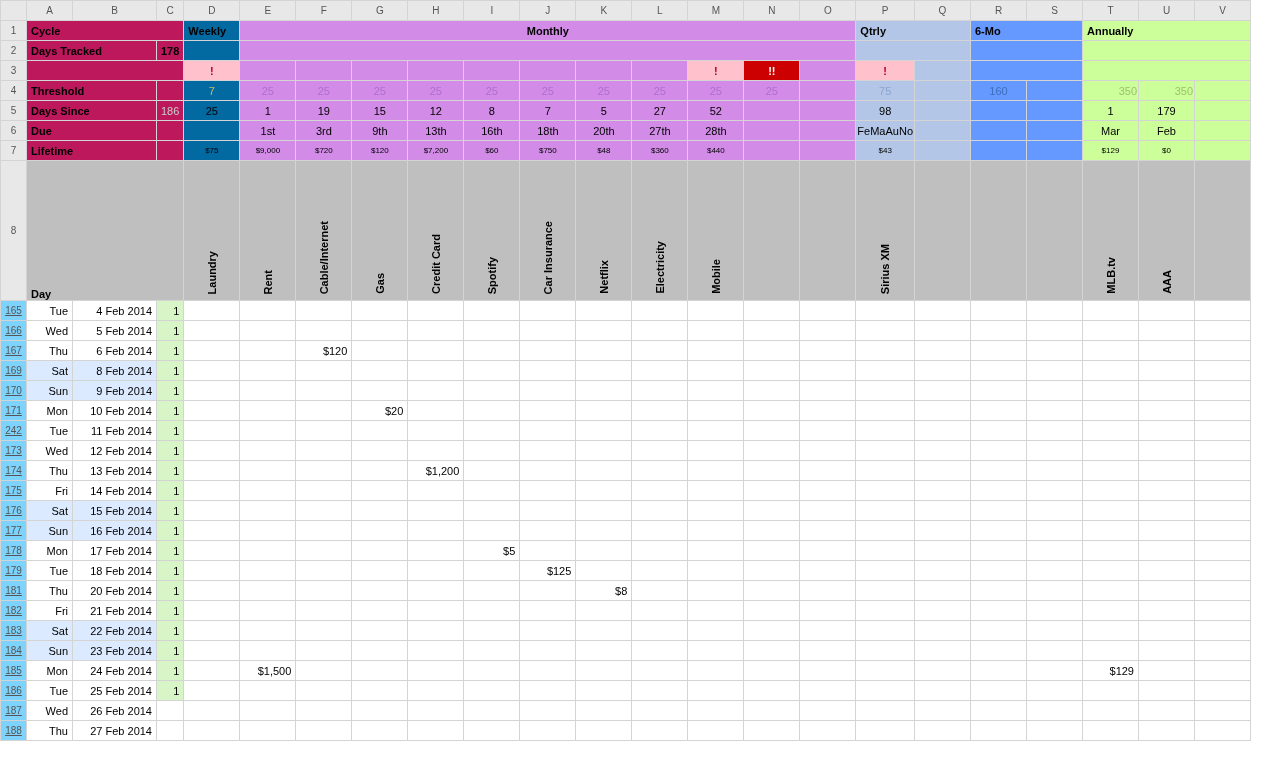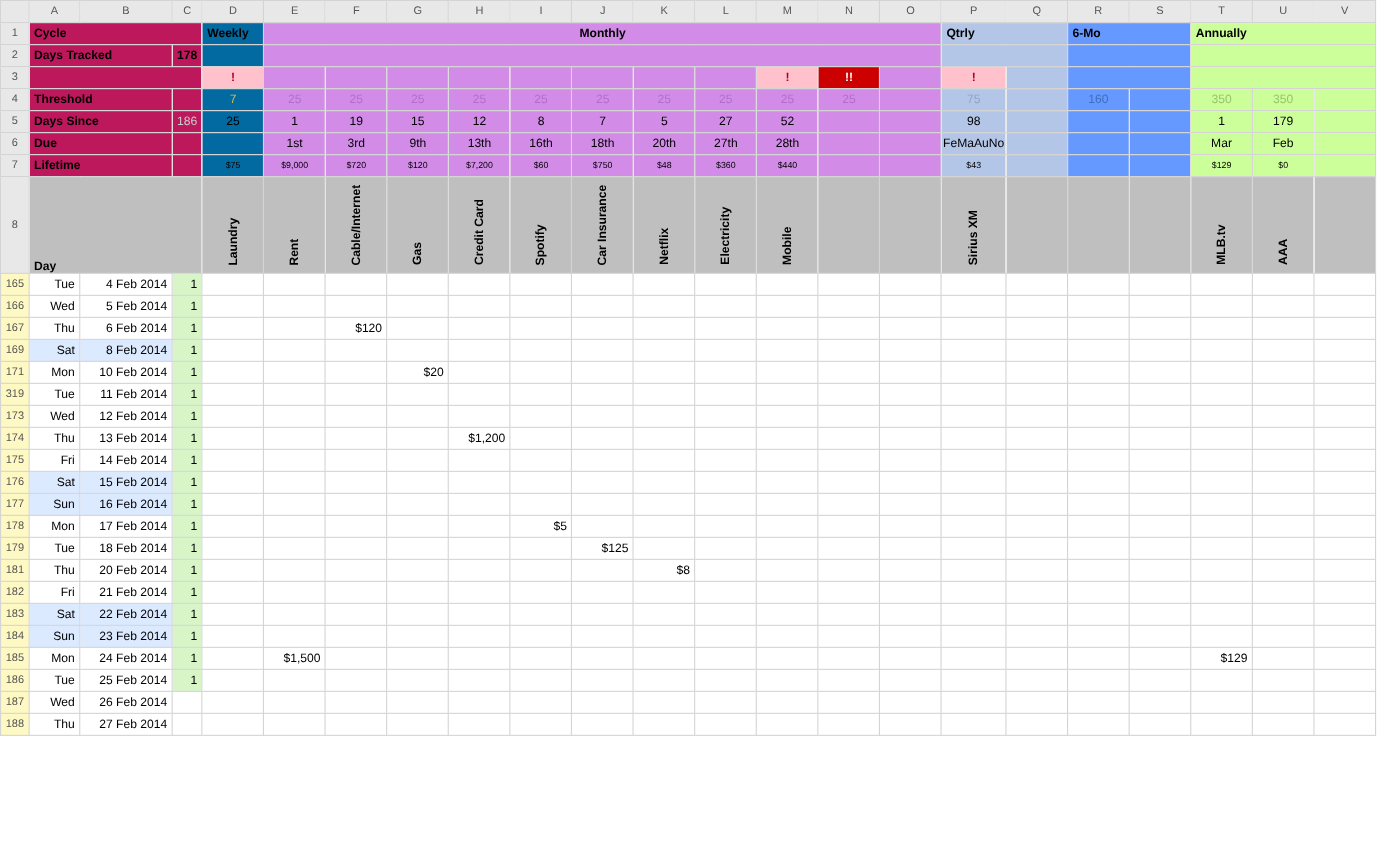--- a/index.html
+++ b/index.html
@@ -18,30 +18,30 @@
   .monthly { background: #d28ce8; text-align: center; }
   .qtrly  { background: #b3c6e7; }
   .sixmo  { background: #6699ff; }
   .annual { background: #ccff99; }
   .warn-light { background: #ffc2cc; color: #b00020; font-weight: bold; }
   .warn-dark  { background: #cc0000; color: #fff; font-weight: bold; }
   .thresh-wk { color: #cbbf52; }
   .thresh-mo { color: #b06ecc; }
   .thresh-qt { color: #8aa5cc; }
   .thresh-6m { color: #3d6fbf; margin-left: 45px; }
-  .thresh-an { color: #9ac26d; }
+  .thresh-an { color: #9ac26d; text-align: right; }
   .lifeprice { font-size: 8px; }
   .vtext   { writing-mode: vertical-rl; transform: rotate(180deg); display: inline-block; }
   .vcell   { height: 110px; vertical-align: bottom; text-align: center; background: #bfbfbf; font-weight: bold; padding-bottom: 4px; }
   .faint   { color: #ccc; }
   .c-green { background: #d8f5c7; }
   .daygrey { background: #bfbfbf; font-weight: bold; }
   .wkend   { background: #dbeaff; }
   .rowdata td { background: #fff; }
-  .rowdata td.col-rowhdr { background: #fef9c3; }
+  .rowdata td.col-rowhdr { background: #7dd3fc; text-decoration: underline; }
   .rowdata td.c-green { background: #d8f5c7; }
   .rowdata td.wkend { background: #dbeaff; }
 </style>
 </head>
 <body>
 
 <table class="sheet">
   <colgroup id="colgroup">
       <col style="width: 26px;">
       <col style="width: 46px;">
@@ -223,21 +223,21 @@
         <td class="qtrly a-center lifeprice ">$43</td>
         <td class="qtrly a-center lifeprice "></td>
         <td class="sixmo a-center lifeprice "></td>
         <td class="sixmo a-center lifeprice "></td>
         <td class="annual a-center lifeprice ">$129</td>
         <td class="annual a-center lifeprice ">$0</td>
         <td class="annual a-center lifeprice "></td>
       </tr>
       <tr>
         <td class="col-rowhdr">8</td>
-        <td class="daygrey pad a-left" colspan="3" style="vertical-align: bottom; height: 88px;">Day</td>
+        <td class="daygrey pad a-left" colspan="3" style="vertical-align: bottom; height: 140px;">Day</td>
         <td class="vcell"><span class="vtext">Laundry</span></td>
         <td class="vcell"><span class="vtext">Rent</span></td>
         <td class="vcell"><span class="vtext">Cable/Internet</span></td>
         <td class="vcell"><span class="vtext">Gas</span></td>
         <td class="vcell"><span class="vtext">Credit Card</span></td>
         <td class="vcell"><span class="vtext">Spotify</span></td>
         <td class="vcell"><span class="vtext">Car Insurance</span></td>
         <td class="vcell"><span class="vtext">Netflix</span></td>
         <td class="vcell"><span class="vtext">Electricity</span></td>
         <td class="vcell"><span class="vtext">Mobile</span></td>
@@ -345,20 +345,45 @@
         <td class="pad a-right"></td>
         <td class="pad a-right"></td>
         <td class="pad a-right"></td>
         <td class="pad a-right"></td>
         <td class="pad a-right"></td>
         <td class="pad a-right"></td>
         <td class="pad a-right"></td>
         <td class="pad a-right"></td>
       </tr>
       <tr class="rowdata">
+        <td class="col-rowhdr">170</td>
+        <td class="wkend pad a-right">Sun</td>
+        <td class="wkend pad a-right">9 Feb 2014</td>
+        <td class="c-green pad a-right">1</td>
+        <td class="pad a-right"></td>
+        <td class="pad a-right"></td>
+        <td class="pad a-right"></td>
+        <td class="pad a-right"></td>
+        <td class="pad a-right"></td>
+        <td class="pad a-right"></td>
+        <td class="pad a-right"></td>
+        <td class="pad a-right"></td>
+        <td class="pad a-right"></td>
+        <td class="pad a-right"></td>
+        <td class="pad a-right"></td>
+        <td class="pad a-right"></td>
+        <td class="pad a-right"></td>
+        <td class="pad a-right"></td>
+        <td class="pad a-right"></td>
+        <td class="pad a-right"></td>
+        <td class="pad a-right"></td>
+        <td class="pad a-right"></td>
+        <td class="pad a-right"></td>
+      </tr>
+      <tr class="rowdata">
         <td class="col-rowhdr">171</td>
         <td class="pad a-right">Mon</td>
         <td class="pad a-right">10 Feb 2014</td>
         <td class="c-green pad a-right">1</td>
         <td class="pad a-right"></td>
         <td class="pad a-right"></td>
         <td class="pad a-right"></td>
         <td class="pad a-right">$20</td>
         <td class="pad a-right"></td>
         <td class="pad a-right"></td>
@@ -370,21 +395,21 @@
         <td class="pad a-right"></td>
         <td class="pad a-right"></td>
         <td class="pad a-right"></td>
         <td class="pad a-right"></td>
         <td class="pad a-right"></td>
         <td class="pad a-right"></td>
         <td class="pad a-right"></td>
         <td class="pad a-right"></td>
       </tr>
       <tr class="rowdata">
-        <td class="col-rowhdr">319</td>
+        <td class="col-rowhdr">242</td>
         <td class="pad a-right">Tue</td>
         <td class="pad a-right">11 Feb 2014</td>
         <td class="c-green pad a-right">1</td>
         <td class="pad a-right"></td>
         <td class="pad a-right"></td>
         <td class="pad a-right"></td>
         <td class="pad a-right"></td>
         <td class="pad a-right"></td>
         <td class="pad a-right"></td>
         <td class="pad a-right"></td>

